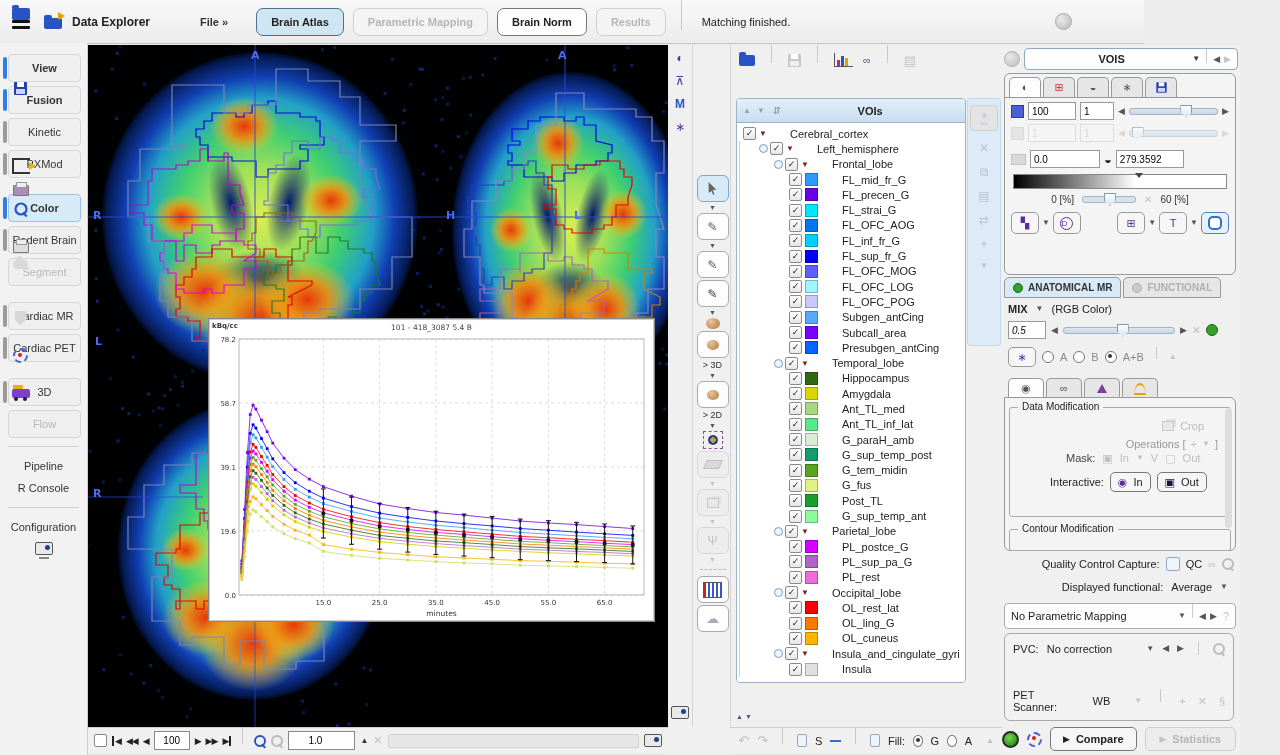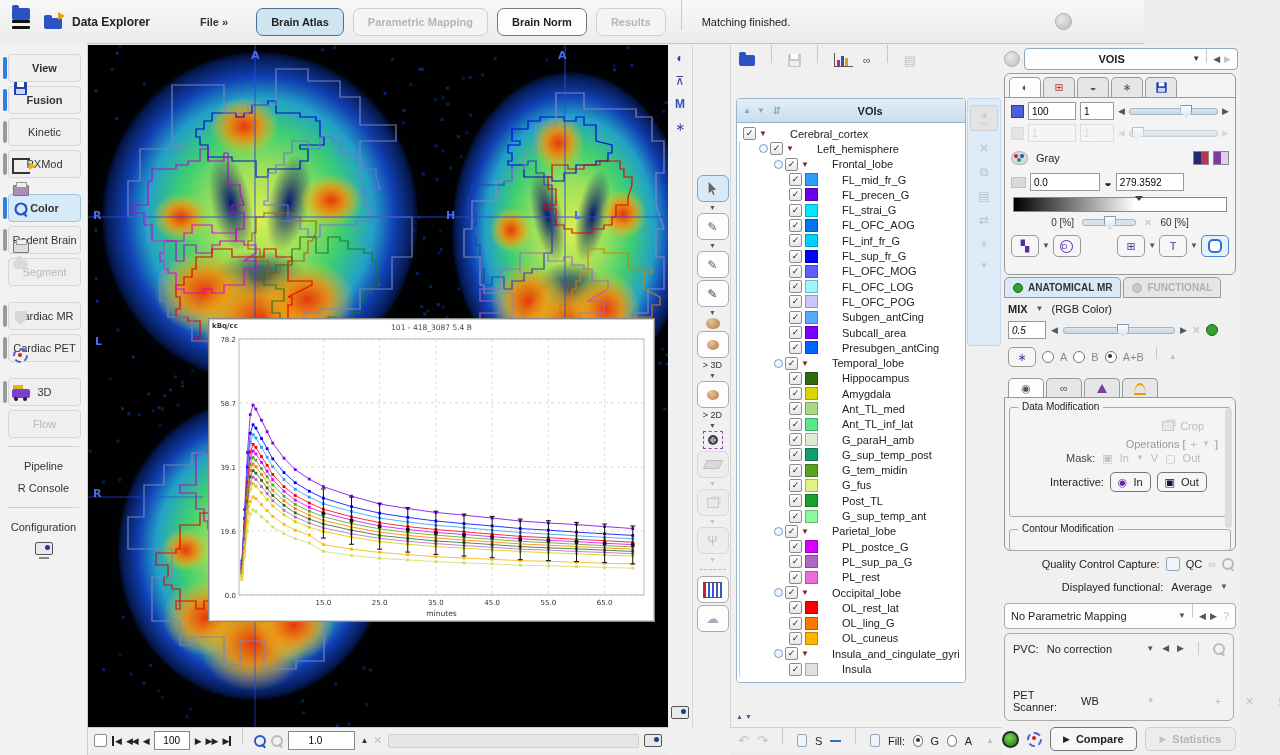--- a/index.html
+++ b/index.html
@@ -1347,27 +1347,20 @@
     <div class="ctr-row" style="opacity:.55;">
       <span class="sqic gray"></span>
       <input class="ipt dis" style="width: 40px;" value="1">
       <input class="ipt dis" style="width: 26px;" value="1">
       <span class="g dis" style="font-size:9px;">◀</span>
       <span class="track">
           <span class="thumb" style="left:2%;"></span>
         </span>
       <span class="g dis" style="font-size:9px;">▶</span>
     </div>
-    <div class="ctr-row" style="padding-top:9px;">
-      <span class="palette"></span>
-      <span style="margin-left:4px;">Gray</span>
-      <span style="flex:1;"></span>
-      <span class="lutbtn"></span>
-      <span class="lutbtn p"></span>
-    </div>
     <div class="ctr-row" style="padding-top:8px;">
       <span class="sqic gray" style="width:13px;height:9px;"></span>
       <input class="ipt" style="width: 62px;" value="0.0">
       <span class="g" style="font-size:13px;color:#223;">◒</span>
       <input class="ipt" style="width: 60px;" value="279.3592">
     </div>
     <div class="gradbar"></div>
     <div class="pctrow">
       <span>0 [%]</span>
       <span class="minitrack">
@@ -1522,21 +1515,21 @@
     <div class="row" style="gap:8px;padding:8px 8px 0;">
       <span>PVC:</span>
       <span>No correction</span>
       <span style="flex:1;"></span>
       <span class="g" style="font-size:8px;">▼</span>
       <span class="g" style="font-size:9px;">◀</span>
       <span class="g" style="font-size:9px;">▶</span>
       <span class="vsep" style="height:13px;"></span>
       <span class="zoomicon gray"></span>
     </div>
-    <div class="row" style="gap:24px;padding:34px 8px 0;">
+    <div class="row" style="gap:12px;padding:34px 8px 0;">
       <span>PET Scanner:</span>
       <span>WB</span>
       <span style="flex:1;"></span>
       <span class="g dis" style="font-size:8px;">▼</span>
       <span class="vsep" style="height:13px;"></span>
       <span class="g dis">+</span>
       <span class="g dis">✕</span>
       <span class="g dis">§</span>
     </div>
   </div>

